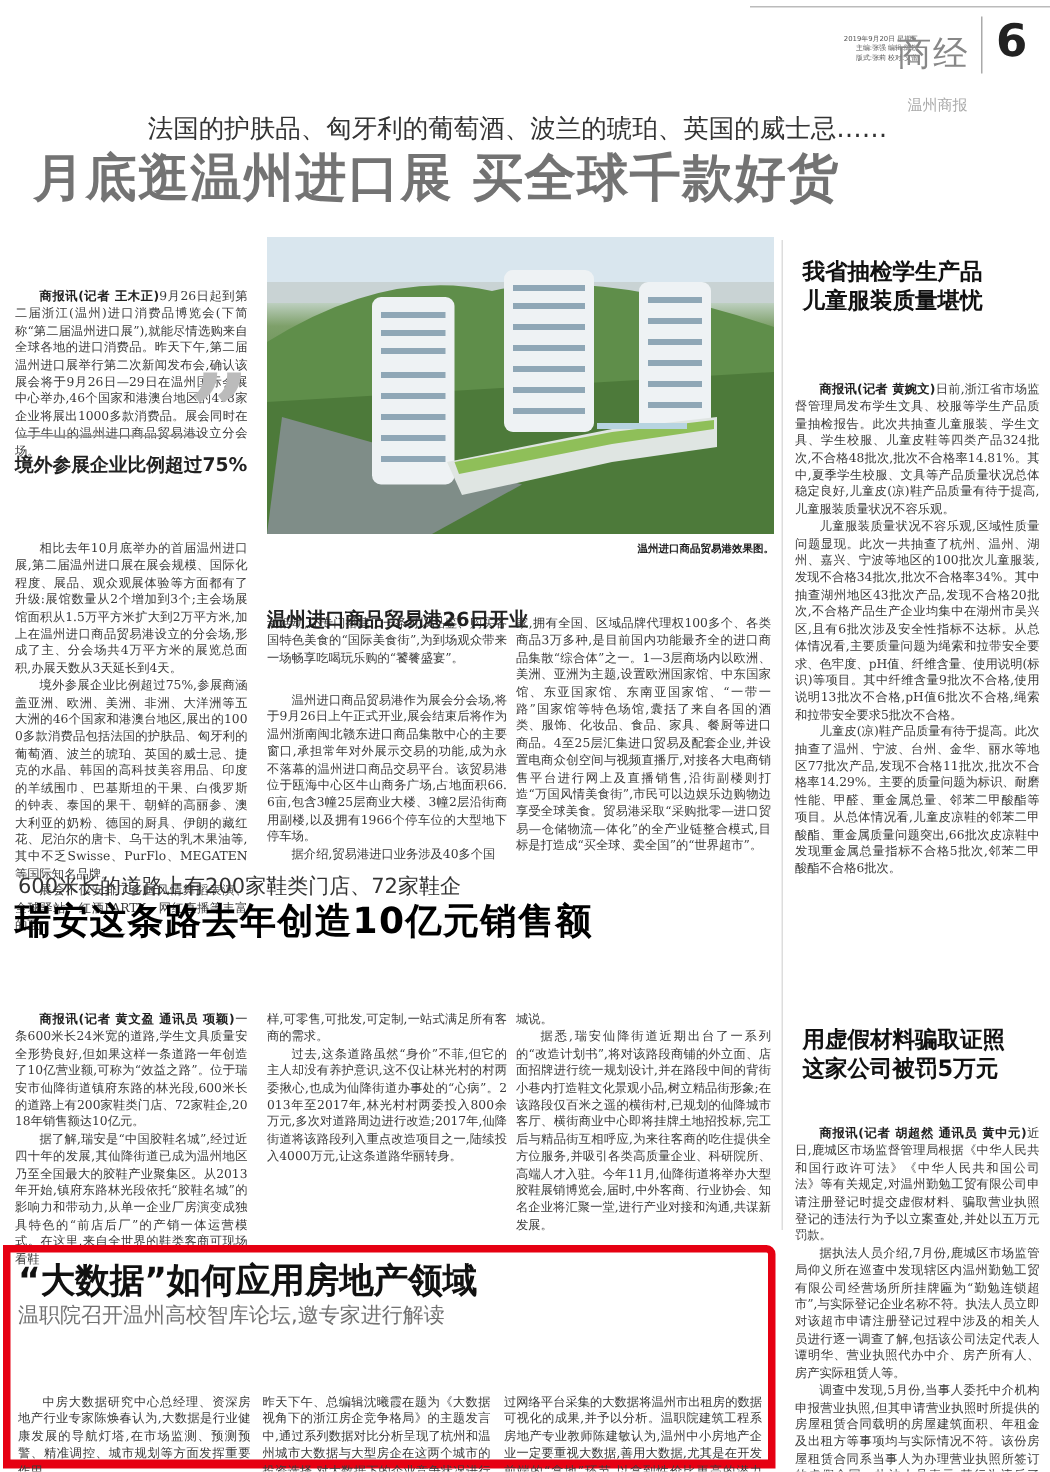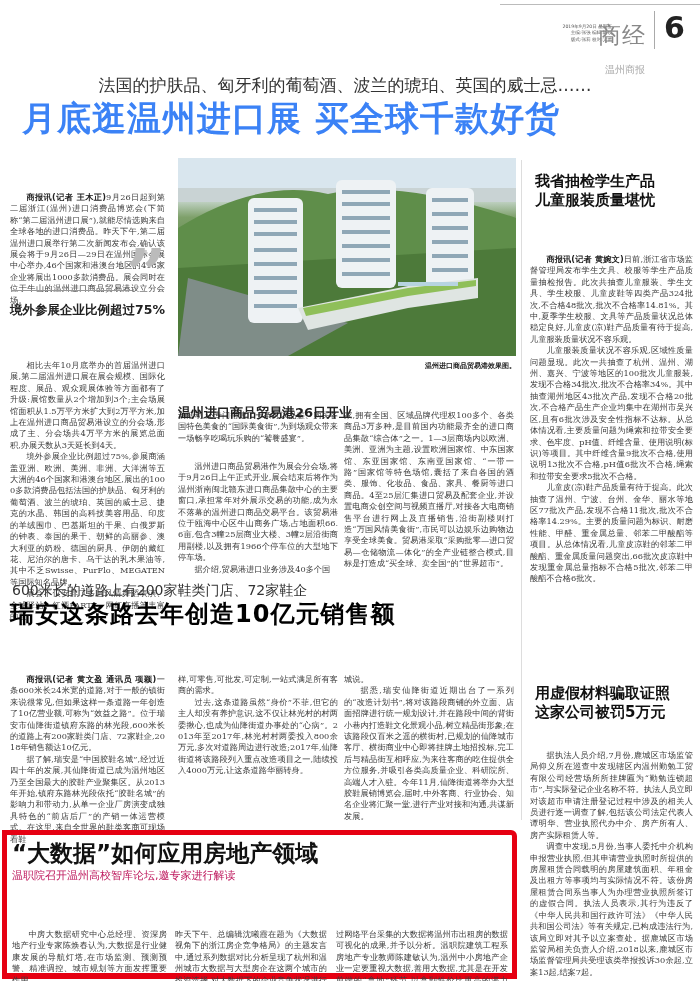--- a/index.html
+++ b/index.html
@@ -14,38 +14,38 @@
   
   .topline { left: 500px; top: 4px; width: 200px; height: 1px; background: #bbb; }
   .masthead-meta { left: 556px; top: 24px; font-size: 4.6px; line-height: 6.4px; color: #555; text-align: right; width: 80px; left: 532px; }
   .masthead-paper { left: 605px; top: 22px; font-size: 10px; color: #aaa; margin-top: 41px; }
   .masthead-section { left: 598px; top: 20px; font-size: 23px; color: #888; letter-spacing: 1px; }
   .masthead-sep { left: 654px; top: 11px; width: 1px; height: 38px; background: #aaa; }
   .masthead-page { left: 664px; top: 10px; font-size: 30px; font-weight: bold; color: #222; }
 
   
   .kicker { left: 0; top: 74px; width: 690px; text-align: center; font-size: 17px; color: #333; }
-  .headline-main { left: 0; top: 96px; width: 582px; text-align: center; font-size: 34px; font-weight: 900; color: #3b82f6; letter-spacing: 1px; }
+  .headline-main { left: 0; top: 96px; width: 582px; text-align: center; font-size: 34px; font-weight: 900; color: #737373; letter-spacing: 1px; }
 
   .subhead { font-weight: bold; color: #222; font-family: "DejaVu Sans", "Liberation Sans", sans-serif; }
 
   .quote-mark { left: 126px; top: 245px; font-size: 70px; color: #bbb; font-family: "DejaVu Serif", serif; font-weight: bold; line-height: 60px; }
   .quote-line { left: 12px; top: 290px; width: 120px; height: 1px; background: #999; }
 
   .photo { left: 178px; top: 158px; width: 338px; height: 198px; overflow: hidden; background: linear-gradient(#cfe0ea 0%, #dfe9ee 18%, #7ea06a 30%, #4f7c3d 60%, #3e6b34 100%); }
   .photo-caption { left: 380px; top: 361px; font-size: 7px; font-weight: bold; color: #222; width: 136px; text-align: right; }
 
   .right-head { font-size: 15px; font-weight: bold; color: #111; line-height: 19px; font-family: "DejaVu Sans", "Liberation Sans", sans-serif; }
 
   .sec-kicker { font-size: 14px; color: #333; font-family: "DejaVu Sans", "Liberation Sans", sans-serif; }
   .sec-headline { font-size: 24px; font-weight: 900; color: #000000; font-family: "DejaVu Sans", "Liberation Sans", sans-serif; letter-spacing: 1px; }
 
   .redbox { left: 2px; top: 830px; width: 515px; height: 149px; border: 5px solid #e60012; border-bottom-width: 6px; border-radius: 0 6px 0 0; }
   .red-head { font-size: 23px; font-weight: 900; color: #111; font-family: "DejaVu Sans", "Liberation Sans", sans-serif; }
-  .red-sub { font-size: 11px; color: #be185d; font-family: "DejaVu Sans", "Liberation Sans", sans-serif; }
+  .red-sub { font-size: 14px; color: #737373; font-family: "DejaVu Sans", "Liberation Sans", sans-serif; }
   .divider-v { background: #ddd; width: 1px; }
 </style>
 </head>
 <body>
 
 <div class="abs topline"></div>
 <div class="abs masthead-meta sans">
   <div>2019年9月20日 星期五</div>
   <div>主编:张强 编辑:陈锐</div>
   <div>版式:张莉 校对:义蕾</div>
@@ -130,37 +130,38 @@
 </div>
 <div class="abs body-text" style="left:530px; top:214px; width:163px;">
   <p><span class="byline">商报讯(记者 黄婉文)</span><span>日前,浙江省市场监督管理局发布学生文具、校服等学生产品质量抽检报告。此次共抽查儿童服装、学生文具、学生校服、儿童皮鞋等四类产品324批次,不合格48批次,批次不合格率14.81%。其中,夏季学生校服、文具等产品质量状况总体稳定良好,儿童皮(凉)鞋产品质量有待于提高,儿童服装质量状况不容乐观。</span></p>
   <p>儿童服装质量状况不容乐观,区域性质量问题显现。此次一共抽查了杭州、温州、湖州、嘉兴、宁波等地区的100批次儿童服装,发现不合格34批次,批次不合格率34%。其中抽查湖州地区43批次产品,发现不合格20批次,不合格产品生产企业均集中在湖州市吴兴区,且有6批次涉及安全性指标不达标。从总体情况看,主要质量问题为绳索和拉带安全要求、色牢度、pH值、纤维含量、使用说明(标识)等项目。其中纤维含量9批次不合格,使用说明13批次不合格,pH值6批次不合格,绳索和拉带安全要求5批次不合格。</p>
   <p>儿童皮(凉)鞋产品质量有待于提高。此次抽查了温州、宁波、台州、金华、丽水等地区77批次产品,发现不合格11批次,批次不合格率14.29%。主要的质量问题为标识、耐磨性能、甲醛、重金属总量、邻苯二甲酸酯等项目。从总体情况看,儿童皮凉鞋的邻苯二甲酸酯、重金属质量问题突出,66批次皮凉鞋中发现重金属总量指标不合格5批次,邻苯二甲酸酯不合格6批次。</p>
 </div>
 
 <div class="abs sec-kicker" style="left:12px; top:582px;">600米长的道路上有200家鞋类门店、72家鞋企</div>
 <div class="abs sec-headline" style="left:10px; top:598px;">瑞安这条路去年创造10亿元销售额</div>
 <div class="abs body-text" style="left:10px; top:634px; width:155px;">
-  <p><span class="byline">商报讯(记者 黄文盈 通讯员 项颖)</span><span>一条600米长24米宽的道路,对于一般的镇街来说很常见,但如果这样一条道路一年创造了10亿营业额,可称为“效益之路”。位于瑞安市仙降街道镇府东路的林光段,600米长的道路上有200家鞋类门店、72家鞋企,2018年销售额达10亿元。</span></p>
+  <p><span class="byline">商报讯(记者 黄文盈 通讯员 项颖)</span><span>一条600米长24米宽的道路,学生文具质量安全形势良好,但如果这样一条道路一年创造了10亿营业额,可称为“效益之路”。位于瑞安市仙降街道镇府东路的林光段,600米长的道路上有200家鞋类门店、72家鞋企,2018年销售额达10亿元。</span></p>
   <p>据了解,瑞安是“中国胶鞋名城”,经过近四十年的发展,其仙降街道已成为温州地区乃至全国最大的胶鞋产业聚集区。从2013年开始,镇府东路林光段依托“胶鞋名城”的影响力和带动力,从单一企业厂房演变成独具特色的“前店后厂”的产销一体运营模式。在这里,来自全世界的鞋类客商可现场看鞋</p>
 </div>
 <div class="abs body-text" style="left:178px; top:634px; width:160px;">
   <p style="text-indent:0">样,可零售,可批发,可定制,一站式满足所有客商的需求。</p>
   <p>过去,这条道路虽然“身价”不菲,但它的主人却没有养护意识,这不仅让林光村的村两委揪心,也成为仙降街道办事处的“心病”。2013年至2017年,林光村村两委投入800余万元,多次对道路周边进行改造;2017年,仙降街道将该路段列入重点改造项目之一,陆续投入4000万元,让这条道路华丽转身。</p>
 </div>
 <div class="abs body-text" style="left:344px; top:634px; width:170px;">
   <p style="text-indent:0">城说。</p>
   <p>据悉,瑞安仙降街道近期出台了一系列的“改造计划书”,将对该路段商铺的外立面、店面招牌进行统一规划设计,并在路段中间的背街小巷内打造鞋文化景观小品,树立精品街形象;在该路段仅百米之遥的横街村,已规划的仙降城市客厅、横街商业中心即将挂牌土地招投标,完工后与精品街互相呼应,为来往客商的吃住提供全方位服务,并吸引各类高质量企业、科研院所、高端人才入驻。今年11月,仙降街道将举办大型胶鞋展销博览会,届时,中外客商、行业协会、知名企业将汇聚一堂,进行产业对接和沟通,共谋新发展。</p>
 </div>
 
 <div class="abs right-head" style="left:535px; top:668px;margin-top:16px;">
   <div>用虚假材料骗取证照</div>
   <div>这家公司被罚5万元</div>
 </div>
 <div class="abs body-text" style="left:530px; top:710px; width:163px;">
+  <p><span class="byline">商报讯(记者 胡超然 通讯员  黄中元)</span><span>近日,鹿城区市场监督管理局根据《中华人民共和国行政许可法》《中华人民共和国公司法》等有关规定,对温州勤勉工贸有限公司申请注册登记时提交虚假材料、骗取营业执照登记的违法行为予以立案查处,并处以五万元罚款。</span></p>
   <p>据执法人员介绍,7月份,鹿城区市场监管局仰义所在巡查中发现辖区内温州勤勉工贸有限公司经营场所所挂牌匾为“勤勉连锁超市”,与实际登记企业名称不符。执法人员立即对该超市申请注册登记过程中涉及的相关人员进行逐一调查了解,包括该公司法定代表人谭明华、营业执照代办中介、房产所有人、房产实际租赁人等。</p>
   <p>调查中发现,5月份,当事人委托中介机构申报营业执照,但其申请营业执照时所提供的房屋租赁合同载明的房屋建筑面积、年租金及出租方等事项均与实际情况不符。该份房屋租赁合同系当事人为办理营业执照所签订的虚假合同。执法人员表示,其行为违反了《中华人民共和国行政许可法》《中华人民共和国公司法》等有关规定,已构成违法行为,该局立即对其予以立案查处。据鹿城区市场监管局相关负责人介绍,2018以来,鹿城区市场监督管理局共受理该类举报投诉30余起,立案13起,结案7起。</p>
 </div>
 
 <div class="abs redbox"></div>
 <div class="abs red-head" style="left:12px; top:838px;">“大数据”如何应用房地产领域</div>
 <div class="abs red-sub" style="left:12px; top:868px;">温职院召开温州高校智库论坛,邀专家进行解读</div>
 <div class="abs body-text" style="left:12px; top:889px; width:155px; height:86px; overflow:hidden;">
   <p>中房大数据研究中心总经理、资深房地产行业专家陈焕春认为,大数据是行业健康发展的导航灯塔,在市场监测、预测预警、精准调控、城市规划等方面发挥重要作用。</p>
 </div>

